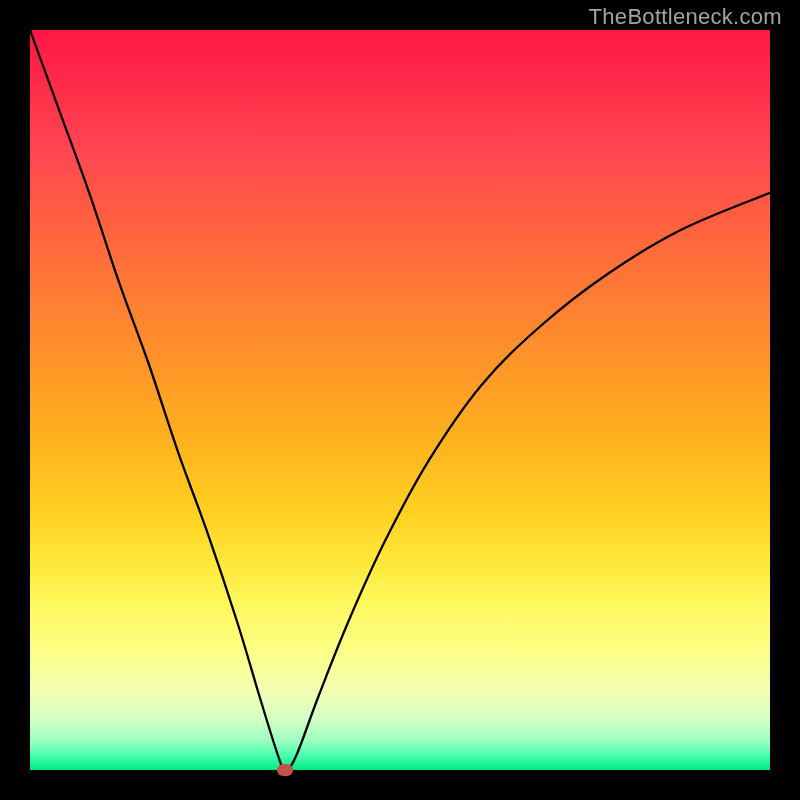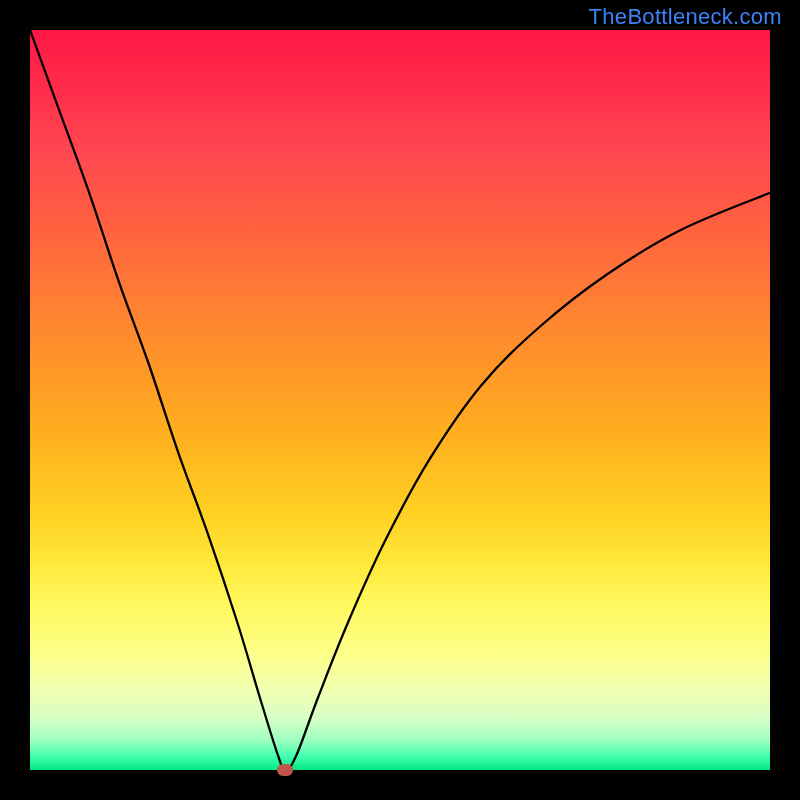--- a/index.html
+++ b/index.html
@@ -8,21 +8,21 @@
     height: 800px;
     background: #000;
     position: relative;
     overflow: hidden;
     font-family: Arial, Helvetica, sans-serif;
   }
   .watermark {
     position: absolute;
     top: 4px;
     right: 18px;
-    color: #3b82f6;
+    color: #a3a3a3;
     font-size: 22px;
     font-weight: 400;
     letter-spacing: 0.3px;
     z-index: 3;
   }
   .plot-area {
     position: absolute;
     top: 30px;
     left: 30px;
     width: 740px;

